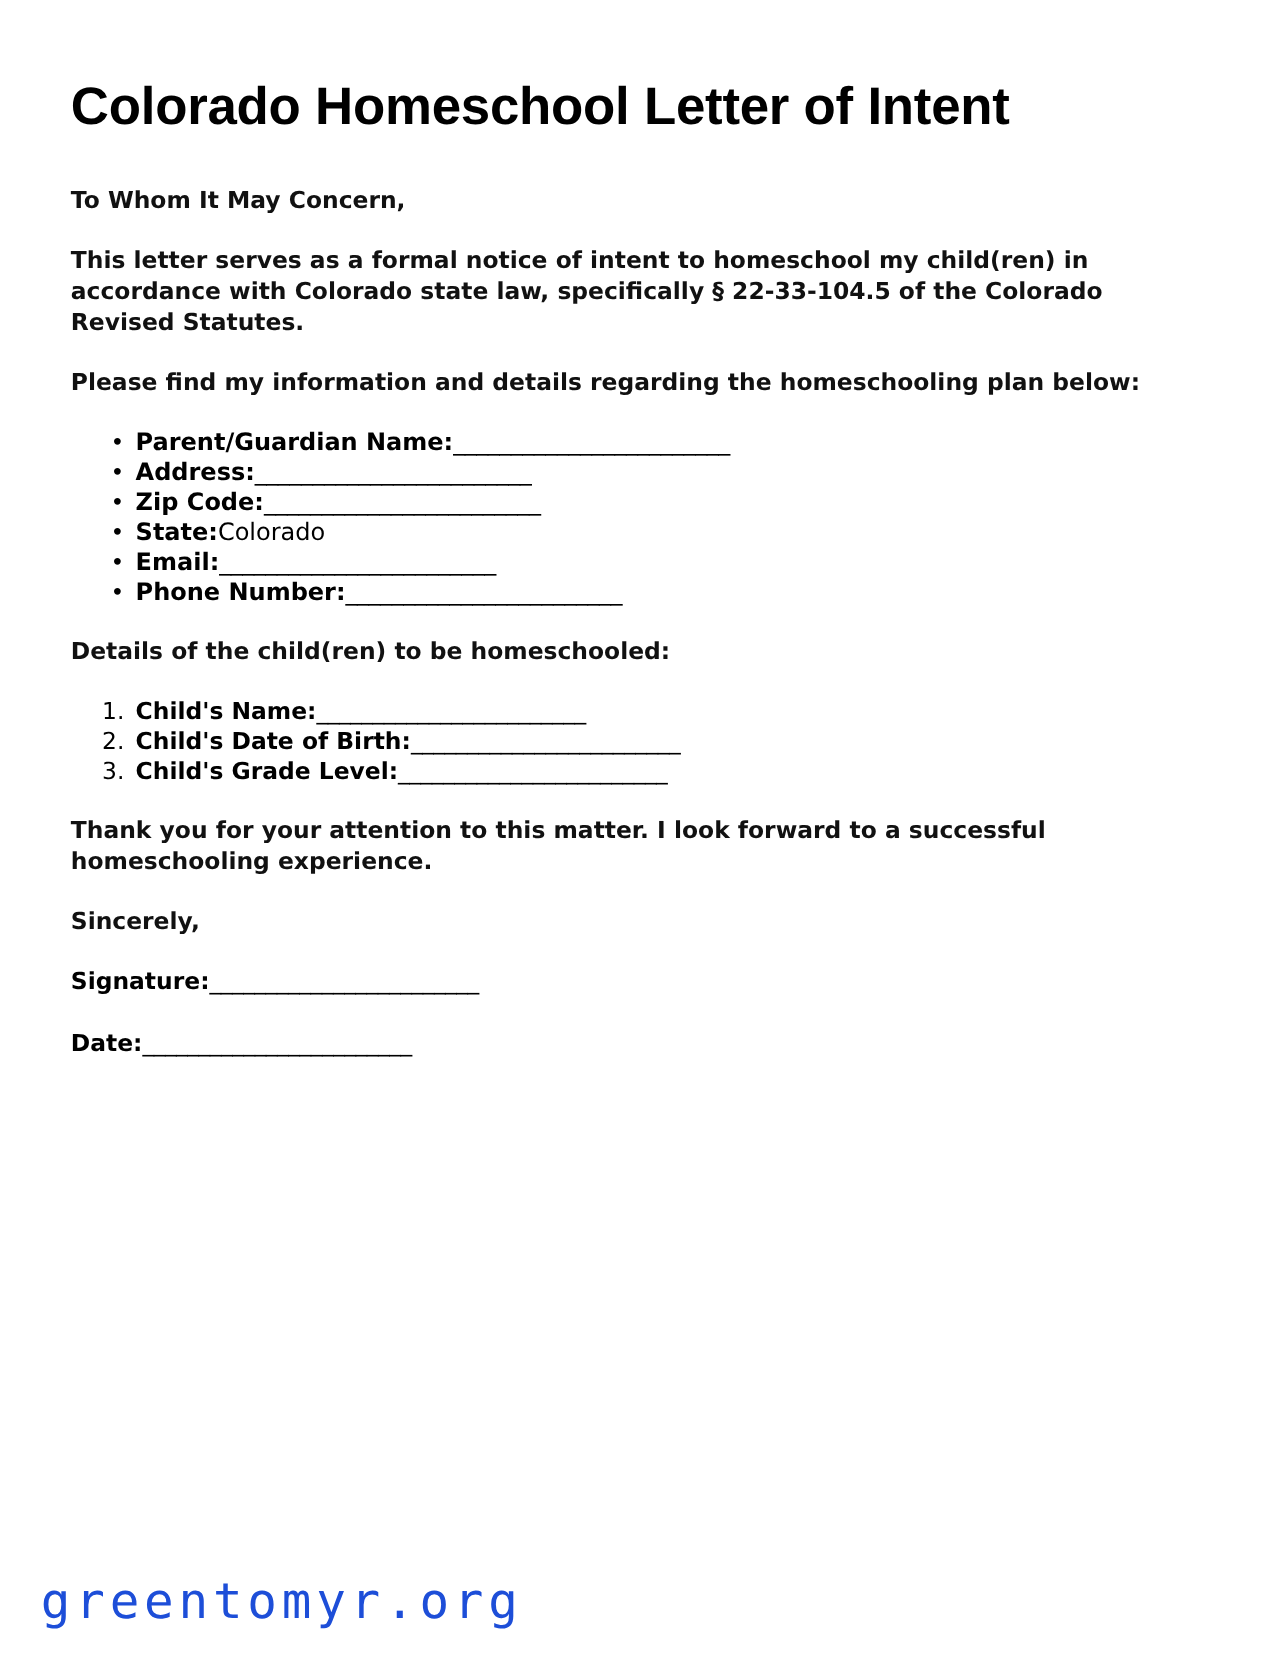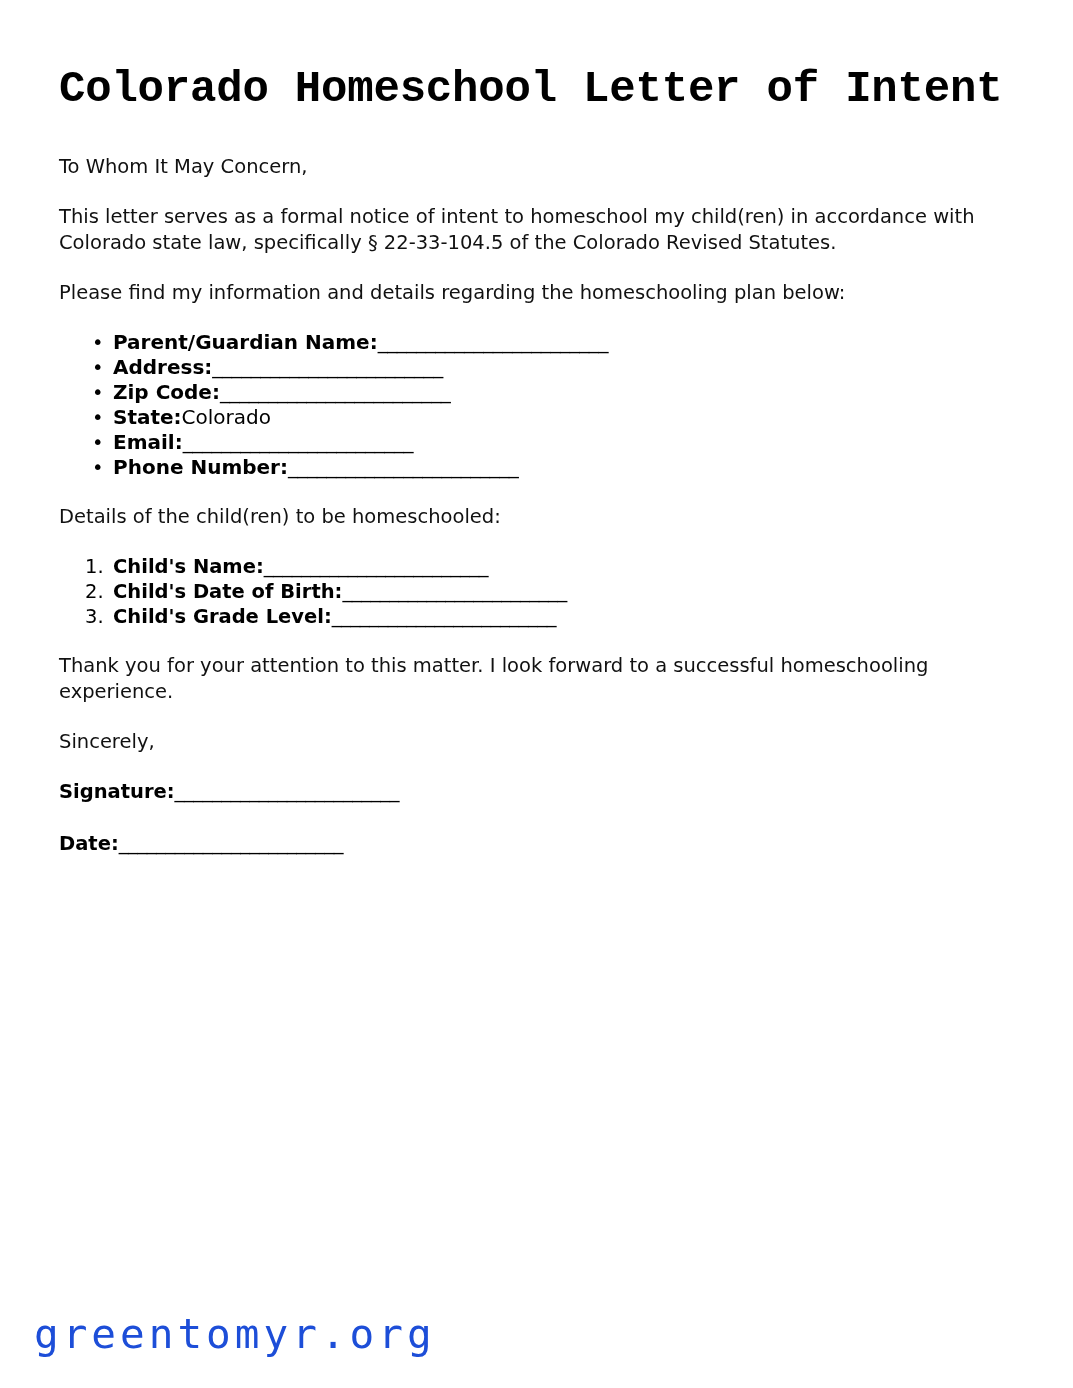--- a/index.html
+++ b/index.html
@@ -27,35 +27,36 @@
   }
 
   .content {
     position: absolute;
     left: 59px;
     top: 60px;
     width: 945px;
   }
 
   .doc-title {
-    font-family: Liberation Mono, monospace;
+    font-family: Liberation Sans, sans-serif;
     font-size: 44px;
     font-weight: bold;
     line-height: 58px;
     letter-spacing: -0.2px;
     margin: 0 0 36px 0;
     color: #000000;
   }
 
   .para {
     font-size: 19.5px;
     line-height: 26px;
     margin: 0 0 24px 0;
     color: #111111;
     max-width: 945px;
+    font-weight: bold;
   }
 
   ul.bullet-list {
     list-style: none;
     margin: 0 0 24px 0;
     padding: 0;
   }
 
   ul.bullet-list > li {
     position: relative;

